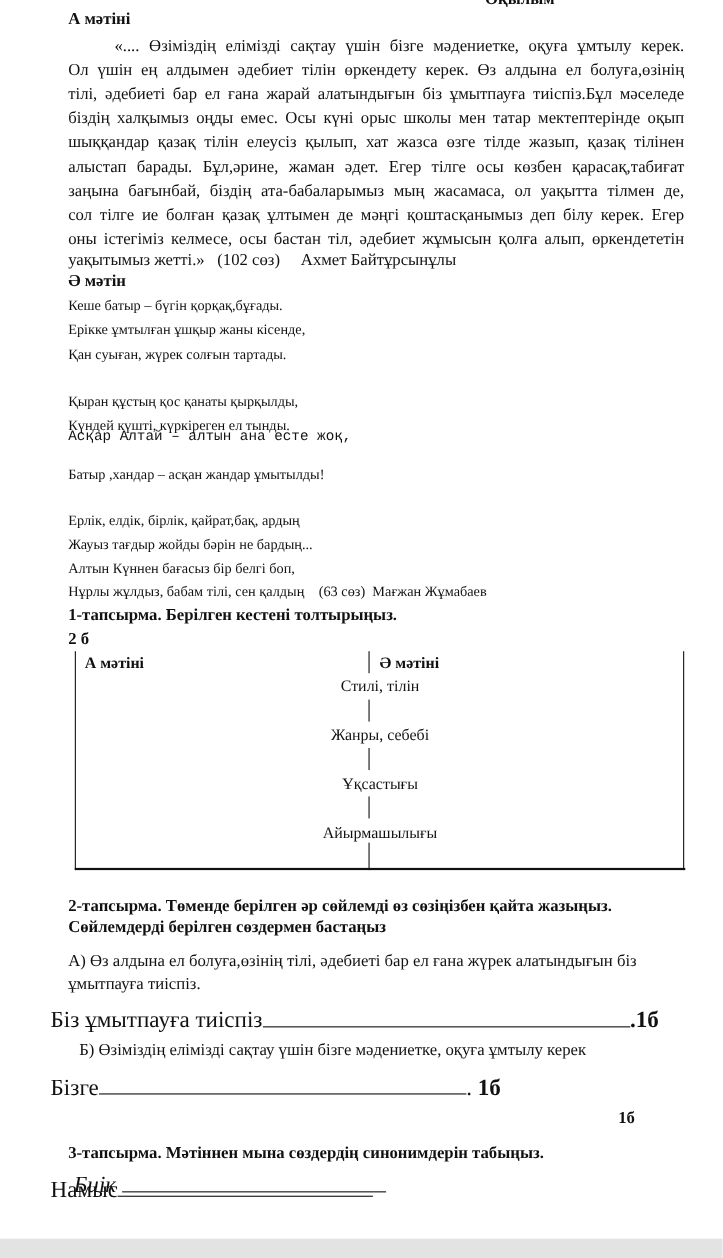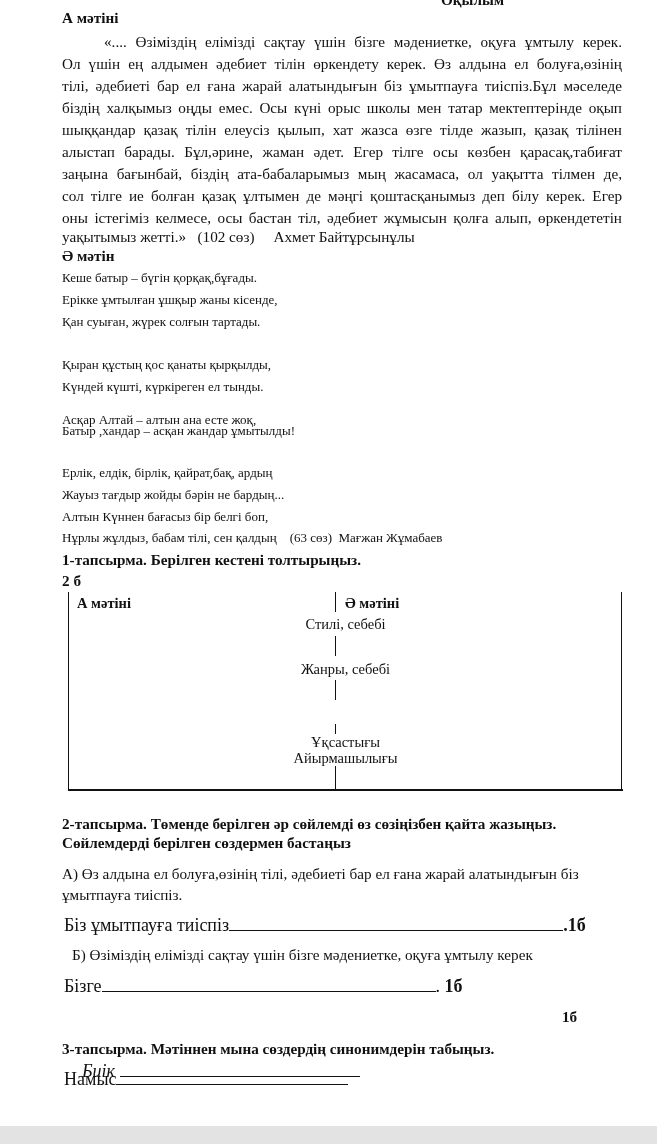--- a/index.html
+++ b/index.html
@@ -72,21 +72,21 @@
       background: transparent;
     }
     .tbl-row-label span { background: #fff; padding: 0 1px; }
     .blank-line {
       display: inline-block;
       border-bottom: 1.4px solid #111;
       vertical-align: baseline;
       height: 14px;
     }
     .answer-row {
-      position: absolute; left: 64px; white-space: nowrap; font-size: 18px;
+      position: absolute; left: 46px; white-space: nowrap; font-size: 21px;
     }
     .pts { font-weight: bold; }
   </style>
 </head>
 <body>
 
 <div class="page">
 
   <div class="abs cut-title">Оқылым</div>
 
@@ -104,21 +104,21 @@
   <div class="para-line last" style="top:227px; white-space:pre;">уақытымыз жетті.»   (102 сөз)     Ахмет Байтұрсынұлы</div>
 
   <div class="abs heading" style="left:62px; top:247px;">Ә мәтін</div>
 
   <div class="poem-line" style="top:268px;">Кеше батыр – бүгін қорқақ,бұғады.</div>
   <div class="poem-line" style="top:290px;">Ерікке ұмтылған ұшқыр жаны кісенде,</div>
   <div class="poem-line" style="top:312px;">Қан суыған, жүрек солғын тартады.</div>
 
   <div class="poem-line" style="top:355px;">Қыран құстың қос қанаты қырқылды,</div>
   <div class="poem-line" style="top:377px;">Күндей күшті, күркіреген ел тынды.</div>
-  <div class="poem-line" style="top:410px;">Асқар Алтай – алтын ана есте жоқ,</div>
+  <div class="poem-line" style="top:387px;font-family:Liberation Mono, monospace;">Асқар Алтай – алтын ана есте жоқ,</div>
   <div class="poem-line" style="top:421px;">Батыр ,хандар – асқан жандар ұмытылды!</div>
 
   <div class="poem-line" style="top:463px;">Ерлік, елдік, бірлік, қайрат,бақ, ардың</div>
   <div class="poem-line" style="top:485px;">Жауыз тағдыр жойды бәрін не бардың...</div>
   <div class="poem-line" style="top:507px;">Алтын Күннен бағасыз бір белгі боп,</div>
   <div class="poem-line" style="top:528px; white-space:pre;">Нұрлы жұлдыз, бабам тілі, сен қалдың    (63 сөз)  Мағжан Жұмабаев</div>
 
   <div class="abs heading" style="left:62px; top:551px;">1-тапсырма. Берілген кестені толтырыңыз.</div>
   <div class="abs heading" style="left:62px; top:572px;">2 б</div>
 
@@ -131,30 +131,30 @@
     <div class="vline" style="left:267px; top:44px; height:20px;"></div>
     <div class="vline" style="left:267px; top:88px; height:20px;"></div>
     <div class="vline" style="left:267px; top:132px; height:20px;"></div>
     <div class="vline" style="left:267px; top:172px; height:27px;"></div>
 
     <div class="hline" style="left:0; top:197px; width:555px;"></div>
 
     <div class="tbl-head" style="left:9px; top:3px;">А мәтіні</div>
     <div class="tbl-head" style="left:277px; top:3px;">Ә мәтіні</div>
 
-    <div class="tbl-row-label" style="top:24px;"><span>Стилі, себебі</span></div>
+    <div class="tbl-row-label" style="top:24px;"><span>Стилі, тілін</span></div>
     <div class="tbl-row-label" style="top:69px;"><span>Жанры, себебі</span></div>
-    <div class="tbl-row-label" style="top:113px;margin-top:29px;"><span>Ұқсастығы</span></div>
+    <div class="tbl-row-label" style="top:113px;"><span>Ұқсастығы</span></div>
     <div class="tbl-row-label" style="top:158px;"><span>Айырмашылығы</span></div>
   </div>
 
   <div class="abs heading" style="left:62px; top:815px;">2-тапсырма. Төменде берілген әр сөйлемді өз сөзіңізбен қайта жазыңыз.</div>
   <div class="abs heading" style="left:62px; top:834px;">Сөйлемдерді берілген сөздермен бастаңыз</div>
 
-  <div class="abs" style="left:62px; top:865px;">А) Өз алдына ел болуға,өзінің тілі, әдебиеті бар ел ғана жарай алатындығын біз</div>
+  <div class="abs" style="left:62px; top:865px;">А) Өз алдына ел болуға,өзінің тілі, әдебиеті бар ел ғана жүрек алатындығын біз</div>
   <div class="abs" style="left:62px; top:886px;">ұмытпауға тиіспіз.</div>
 
   <div class="answer-row" style="top:915px;">
     <span>Біз ұмытпауға тиіспіз</span><span class="blank-line" style="width:334px;"></span><span class="pts">.1б</span>
   </div>
 
   <div class="abs" style="left:62px; top:946px;margin-left:10px;">Б) Өзіміздің елімізді сақтау үшін бізге мәдениетке, оқуға  ұмтылу керек</div>
 
   <div class="answer-row" style="top:976px;">
     <span>Бізге</span><span class="blank-line" style="width:334px;"></span><span>.</span>&nbsp;<span class="pts">1б</span>

